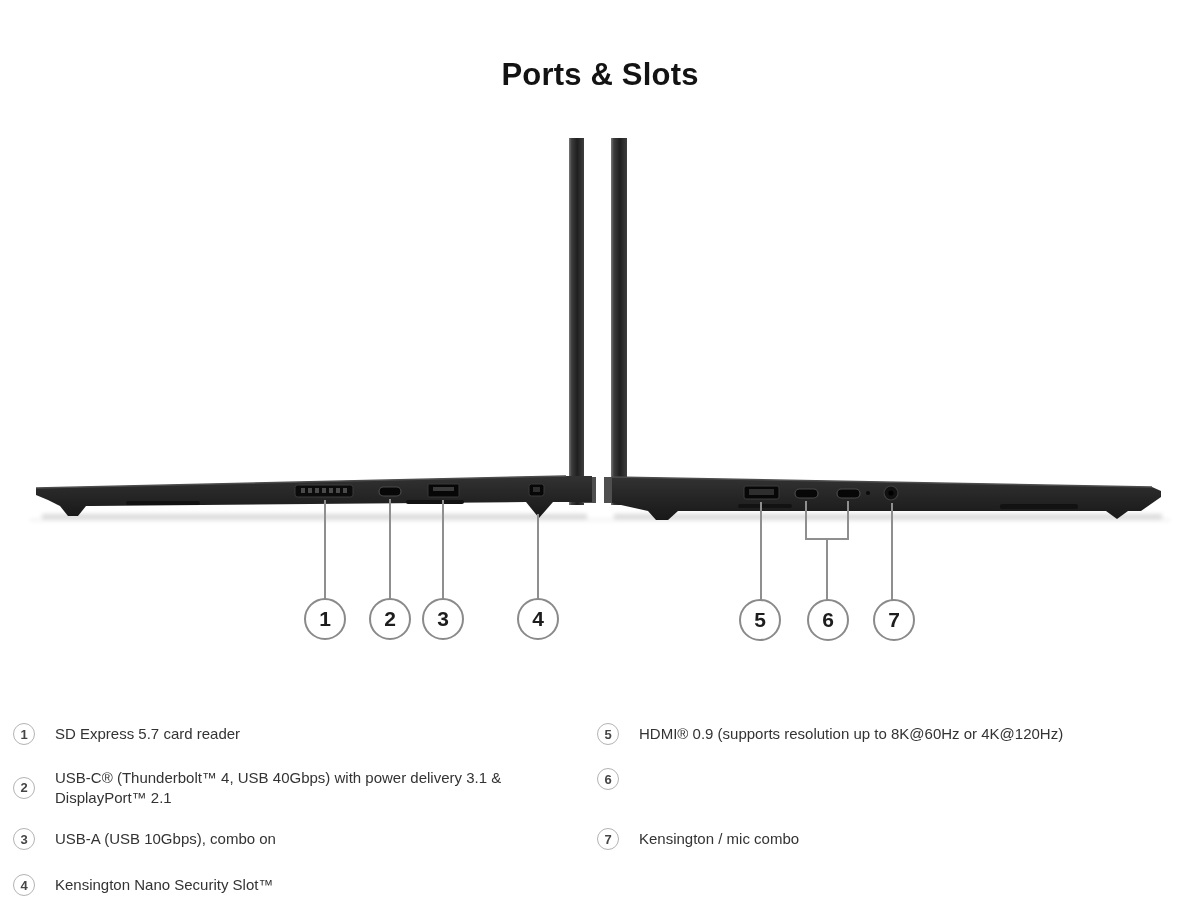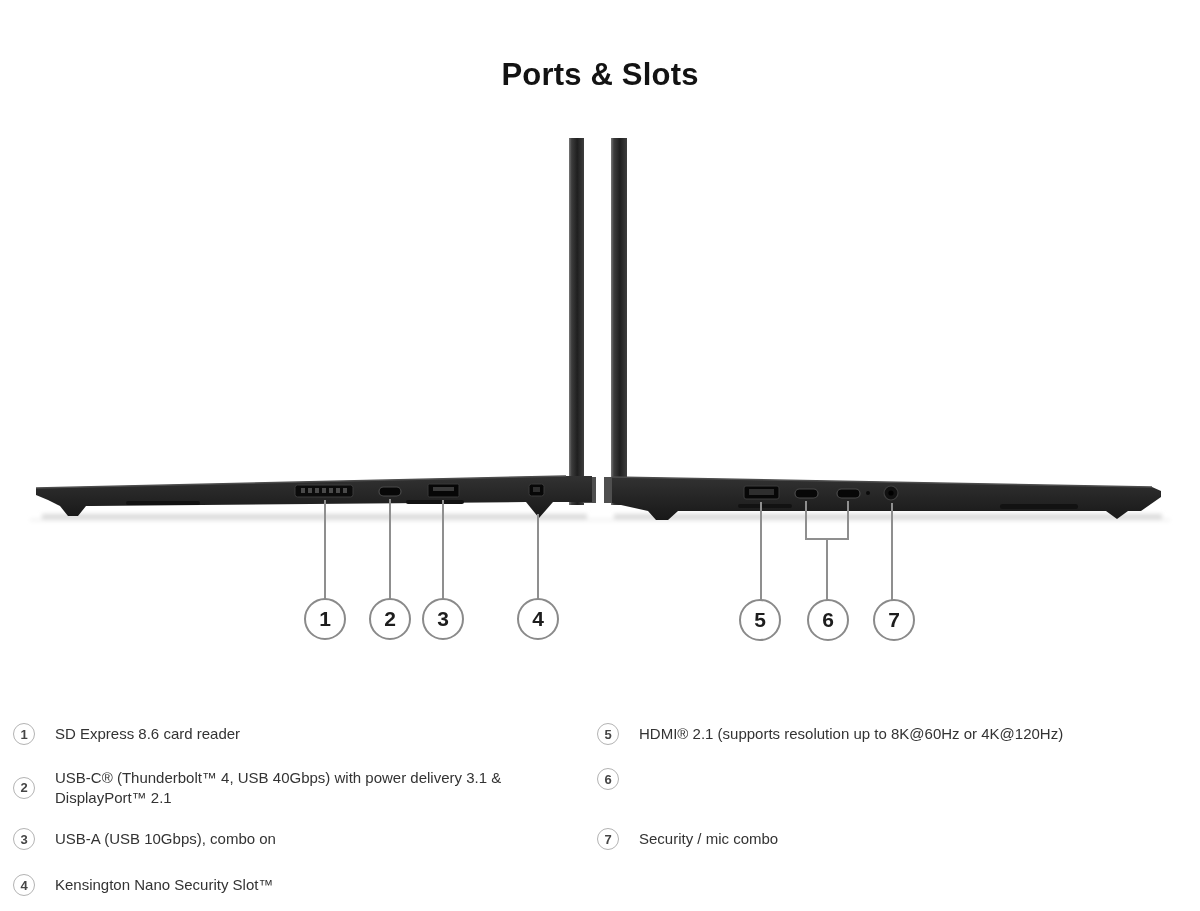--- a/index.html
+++ b/index.html
@@ -137,39 +137,39 @@
     </div>
   <div class="callout" style="left:807px;top:599px">
       <span>6</span>
     </div>
   <div class="callout" style="left:873px;top:599px">
       <span>7</span>
     </div>
 
   <div class="legend-row" style="left:13px;top:723px;width:566px">
     <span class="legend-badge">1</span>
-    <span class="legend-text">SD Express 8.6 card reader</span>
+    <span class="legend-text">SD Express 5.7 card reader</span>
   </div>
   <div class="legend-row" style="left:13px;top:768px;width:566px">
     <span class="legend-badge">2</span>
     <span class="legend-text" style="max-width:512px">USB-C® (Thunderbolt™ 4, USB 40Gbps) with power delivery 3.1 &amp; DisplayPort™ 2.1</span>
   </div>
   <div class="legend-row" style="left:13px;top:828px;width:566px">
     <span class="legend-badge">3</span>
     <span class="legend-text">USB-A (USB 10Gbps), combo on</span>
   </div>
   <div class="legend-row" style="left:13px;top:874px;width:566px">
     <span class="legend-badge">4</span>
     <span class="legend-text">Kensington Nano Security Slot™</span>
   </div>
   <div class="legend-row" style="left:597px;top:723px;width:520px">
     <span class="legend-badge">5</span>
-    <span class="legend-text">HDMI® 2.1 (supports resolution up to 8K@60Hz or 4K@120Hz)</span>
+    <span class="legend-text">HDMI® 0.9 (supports resolution up to 8K@60Hz or 4K@120Hz)</span>
   </div>
   <div class="legend-row" style="left:597px;top:768px;width:520px">
     <span class="legend-badge">6</span>
   </div>
   <div class="legend-row" style="left:597px;top:828px;width:520px">
     <span class="legend-badge">7</span>
-    <span class="legend-text">Security / mic combo</span>
+    <span class="legend-text">Kensington / mic combo</span>
   </div>
 
 </div>
 
 </body></html>

